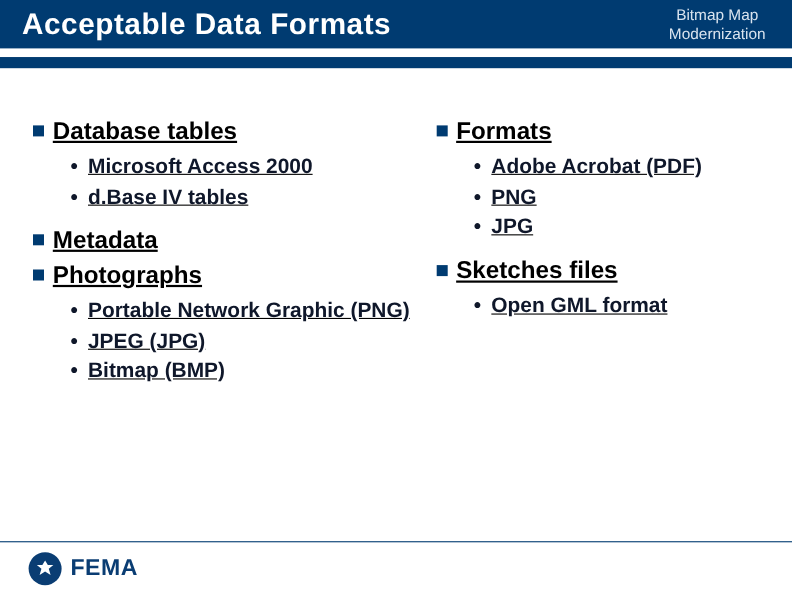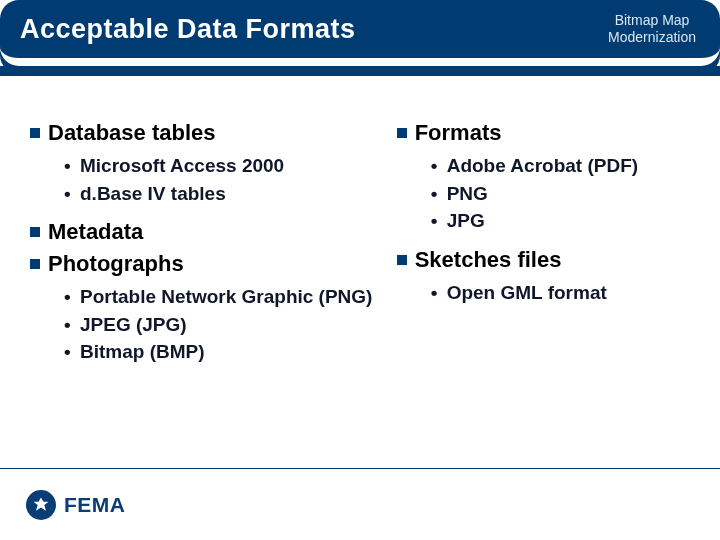--- a/index.html
+++ b/index.html
@@ -1,47 +1,47 @@
 <!DOCTYPE html>
 <html><head>
 <meta charset="utf-8">
 <style>
   * { box-sizing: border-box; margin: 0; padding: 0; }
   html, body { width: 720px; height: 540px; font-family: Arial, Helvetica, sans-serif; background: #fff; }
   .slide { width: 720px; height: 540px; position: relative; display: flex; flex-direction: column; }
   .titlebar {
     background: #003b71;
     color: #fff;
-    height: 66px;
+    height: 52px;
     display: flex;
     align-items: center;
     justify-content: space-between;
     padding: 0 24px 0 20px;
     border-bottom: 8px solid #fff;
     box-shadow: 0 8px 0 #003b71;
-    border-radius: 19px;
   }
   .titlebar h1 {
     font-size: 27px;
     font-weight: 900;
     font-family: "Arial Black", Arial, sans-serif;
     letter-spacing: 0.5px;
   }
   .subtitle {
     font-size: 14px;
     text-align: center;
     line-height: 1.25;
     font-weight: 400;
     color: #d9e4ef;
   }
   .stripe { height: 10px; background: #003b71; }
   .body {
     flex: 1;
     padding: 40px 30px 10px 30px;
     display: flex;
+    text-decoration: underline;
   }
   .col { flex: 1; }
   .colL { flex: 1.25; }
   .sec-head {
     display: flex;
     align-items: center;
     gap: 8px;
     margin: 4px 0 6px 0;
   }
   .sq {
@@ -67,21 +67,21 @@
     padding-left: 16px;
     line-height: 1.45;
   }
   ul.sub li::before {
     content: "•";
     position: absolute;
     left: 0;
     top: 0;
   }
   .footer {
-    height: 72px;
+    height: 48px;
     border-top: 1px solid #003b71;
     display: flex;
     align-items: center;
     padding-left: 26px;
     gap: 8px;
   }
   .seal {
     width: 30px; height: 30px;
     border-radius: 50%;
     background: #0a3d73;

